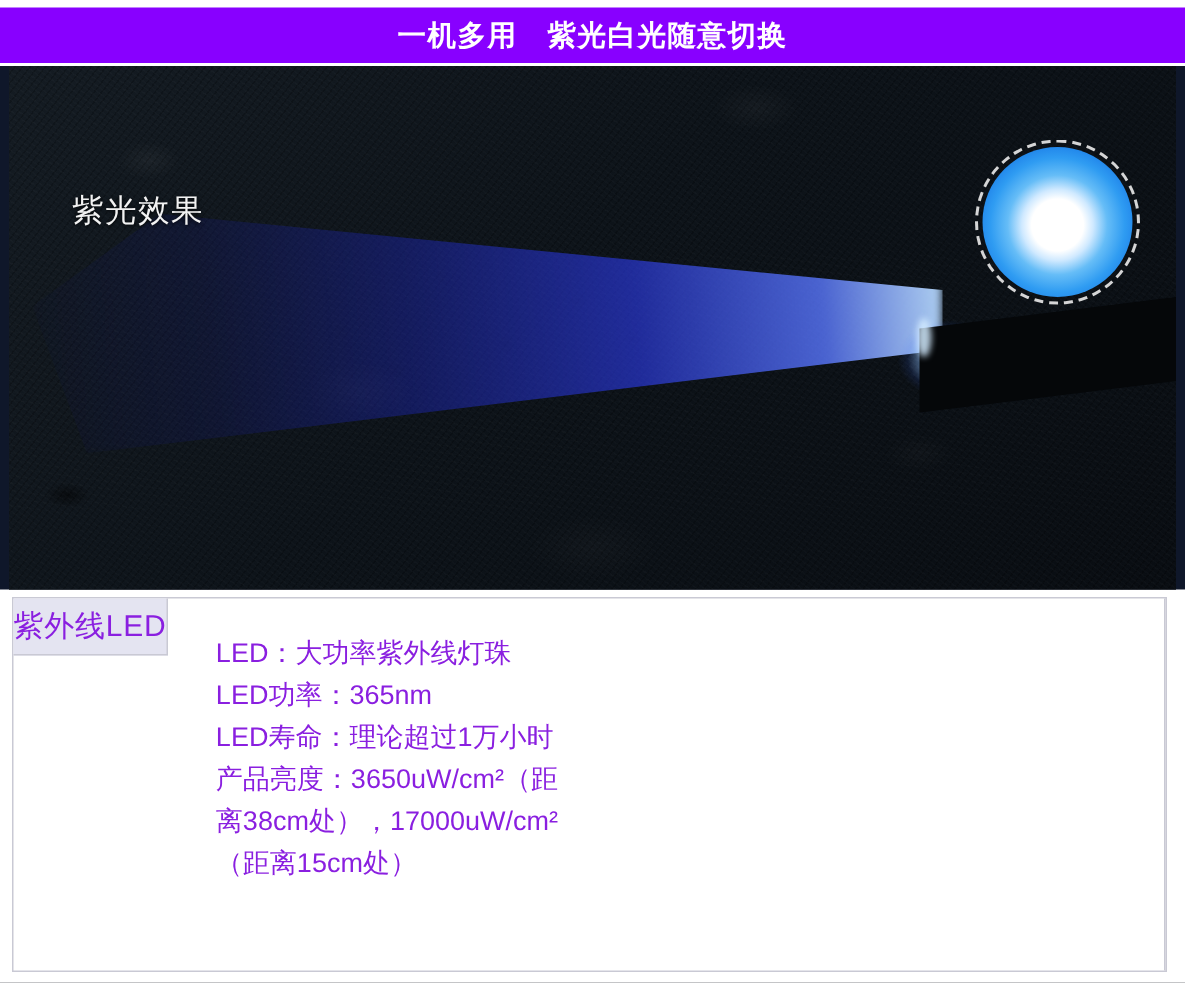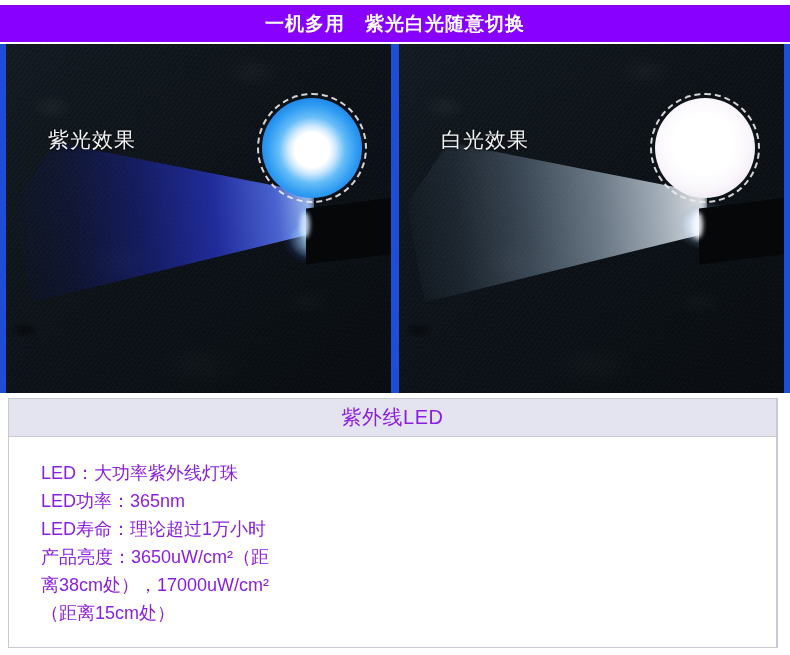--- a/index.html
+++ b/index.html
@@ -45,21 +45,21 @@
   .photos {
     position: absolute;
     left: 0;
     top: 44px;
     width: 790px;
     height: 349px;
     display: flex;
     gap: 8px;
     padding: 0 6px 0 6px;
     box-sizing: border-box;
-    background: #1d4ed8;
+    background: #0f172a;
     justify-content: flex-end;
   }
   .photo {
     position: relative;
     flex: 1 1 0;
     height: 349px;
     overflow: hidden;
     background: #0b1016;
   }
   
@@ -210,21 +210,21 @@
   .spec-table {
     position: absolute;
     left: 8px;
     top: 398px;
     width: 770px;
     height: 250px;
     border: 1px solid #c9c9d4;
     border-collapse: collapse;
     box-sizing: border-box;
     display: flex;
-    flex-direction: column;
+    flex-direction: row;
     background: #ffffff;
   }
   .spec-head-row {
     display: flex;
     height: 37px;
     background: #e4e4f1;
     border-bottom: 1px solid #c9c9d4;
   }
   .spec-body-row {
     display: flex;
@@ -283,34 +283,20 @@
       </div>
       <div class="beam beam-uv"></div>
       <div class="torch"></div>
       <div class="torch-glow torch-glow-uv"></div>
       <div class="inset-circle inset-uv">
         <div class="fill"></div>
       </div>
       <div class="photo-label">紫光效果</div>
     </div>
 
-    <div class="photo">
-      <div class="wall"></div>
-      <div class="grain"></div>
-      <div class="cone cone-white">
-        <div class="speckles"></div>
-      </div>
-      <div class="beam beam-white"></div>
-      <div class="torch"></div>
-      <div class="torch-glow torch-glow-white"></div>
-      <div class="inset-circle inset-white">
-        <div class="fill"></div>
-      </div>
-      <div class="photo-label">白光效果</div>
-    </div>
   </div>
 
   <div class="spec-table">
     <div class="spec-head-row">
       <div class="spec-cell left-col">
         <span class="spec-head-title uv-color">紫外线LED</span>
       </div>
     </div>
 
     <div class="spec-body-row">

